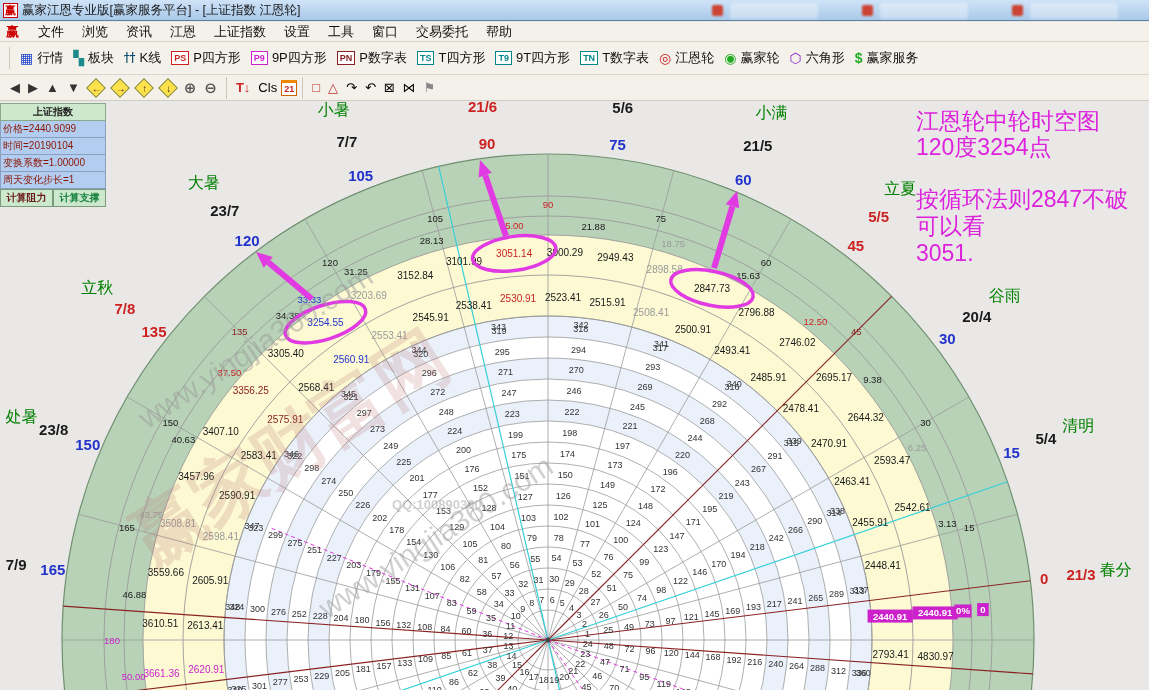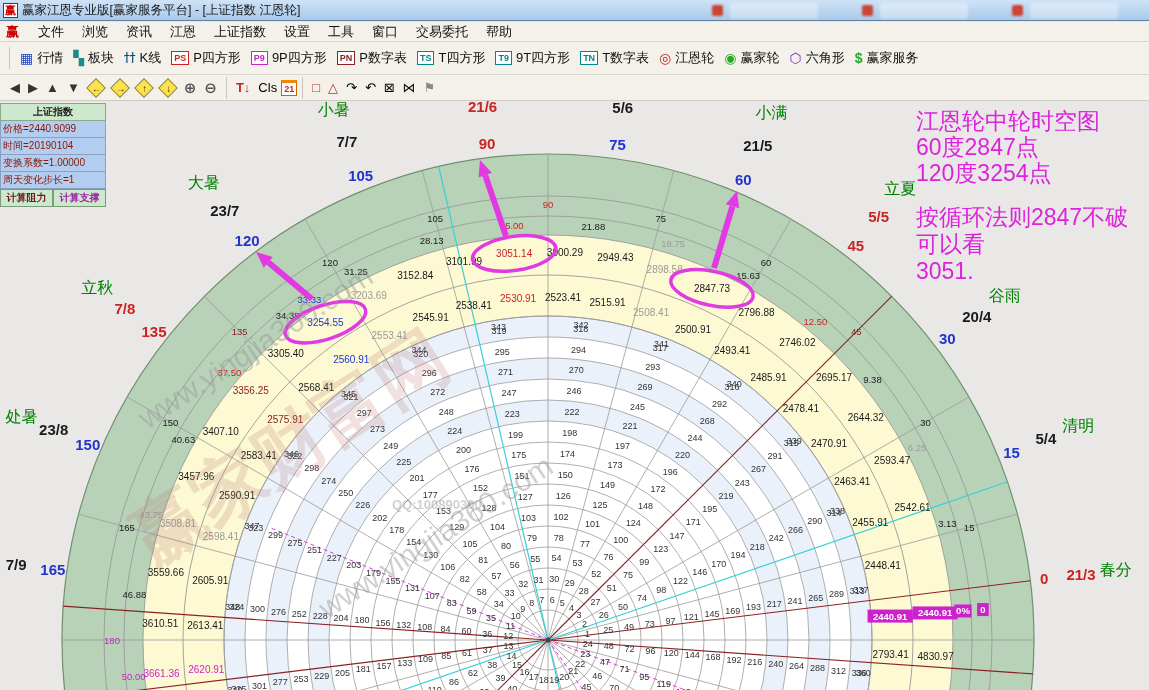--- a/index.html
+++ b/index.html
@@ -58,21 +58,21 @@
   #panel .pbtn { flex:1; background:#cde9cd; border:1px solid #7a9a7a; text-align:center;
     padding:1px 0; color:#6b1a1a; font-weight:bold; cursor:default; }
 
   
   #chartwrap { position:absolute; left:0; top:101px; width:1149px; height:589px; background:#e9e8e6; }
   svg text { font-family:"Liberation Sans","DejaVu Sans",sans-serif; }
 
   
   #anno { position:absolute; left:916px; top:108px; z-index:40; color:#dd22dd; font-size:23px;
     line-height:26px; white-space:nowrap; }
-  #anno .note { margin-top:18px; width:228px; white-space:normal; line-height:27px; }
+  #anno .note { margin-top:26px; width:228px; white-space:normal; line-height:27px; }
 
   
   .wm { position:absolute; color:rgba(150,150,150,.45); pointer-events:none; z-index:20; white-space:nowrap; }
   .wmcn { color:rgba(190,120,120,.22); }
 </style>
 </head>
 <body>
 
 <div id="app">
 
@@ -191,21 +191,21 @@
   </div>
 
   <div id="panel">
     <div class="hdr">上证指数</div>
     <div class="row">价格=2440.9099</div>
     <div class="row">时间=20190104</div>
     <div class="row">变换系数=1.00000</div>
     <div class="row">周天变化步长=1</div>
     <div class="btns">
       <span class="pbtn">计算阻力</span>
-      <span class="pbtn" style="color:#a21caf">计算支撑</span>
+      <span class="pbtn" style="color:#15803d">计算支撑</span>
     </div>
   </div>
 
   <div id="chartwrap">
     <svg id="wheel" width="1149" height="589" viewBox="0 101 1149 589">
         <circle cx="548" cy="640" r="486" fill="#b8d2b8" stroke="#6f8f6f" stroke-width="1.2"></circle>
         <circle cx="548" cy="640" r="405" fill="#fcf9d3"></circle>
         <circle cx="548" cy="640" r="324" fill="#ffffff"></circle>
         <circle cx="548" cy="640" r="324" fill="#eaf1fa"></circle>
         <circle cx="548" cy="640" r="303" fill="#ffffff"></circle>
@@ -641,21 +641,20 @@
       </svg>
   </div>
 
   <div class="wm" style="left:120px;top:330px;font-size:30px;transform:rotate(-33deg)">www.yingjia360.com</div>
   <div class="wm" style="left:300px;top:520px;font-size:30px;transform:rotate(-33deg)">www.yingjia360.com</div>
   <div class="wm wmcn" style="left:110px;top:400px;font-size:72px;font-weight:bold;transform:rotate(-33deg)">赢家财富网</div>
   <div class="wm" style="left:392px;top:497px;font-size:13px;font-weight:bold">QQ:100890360</div>
 
   <div id="anno">
     <div>江恩轮中轮时空图</div>
-    <div>60度2847点</div>
     <div>120度3254点</div>
     <div class="note">
       <span>按循环法则2847不破可以看</span><br>
       <span>3051.</span>
     </div>
   </div>
 
 </div>
 
 </body></html>

